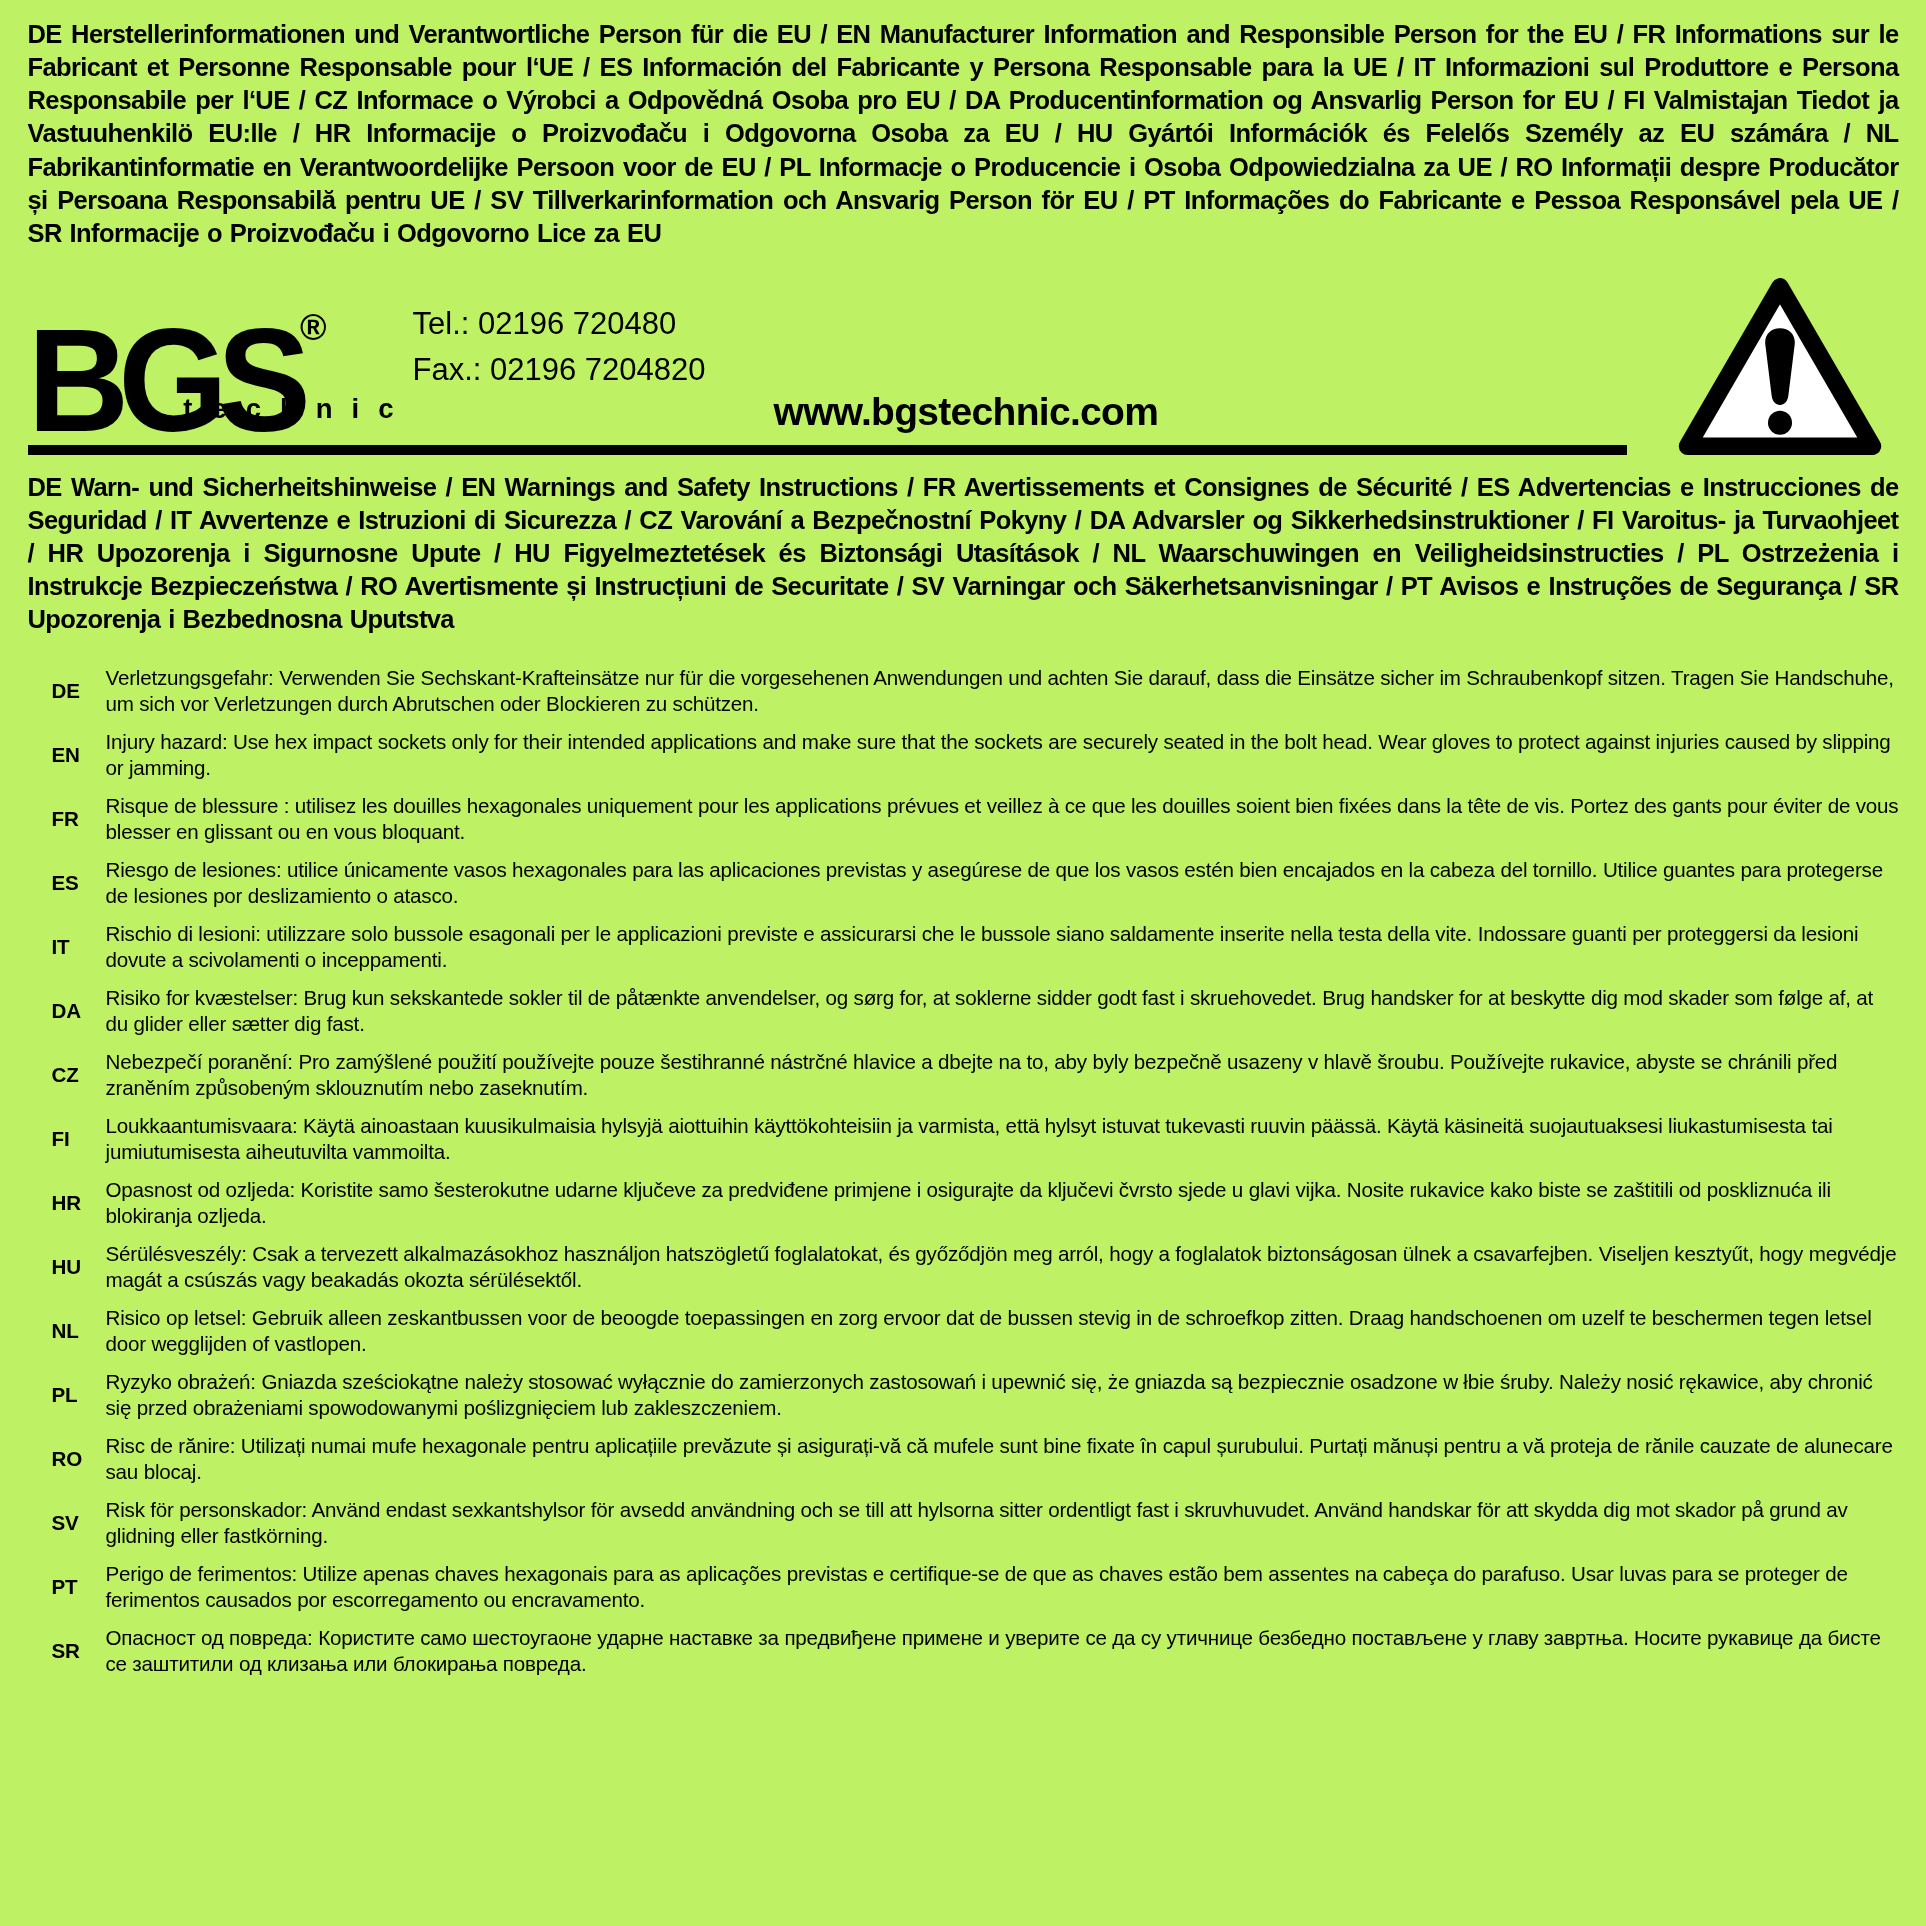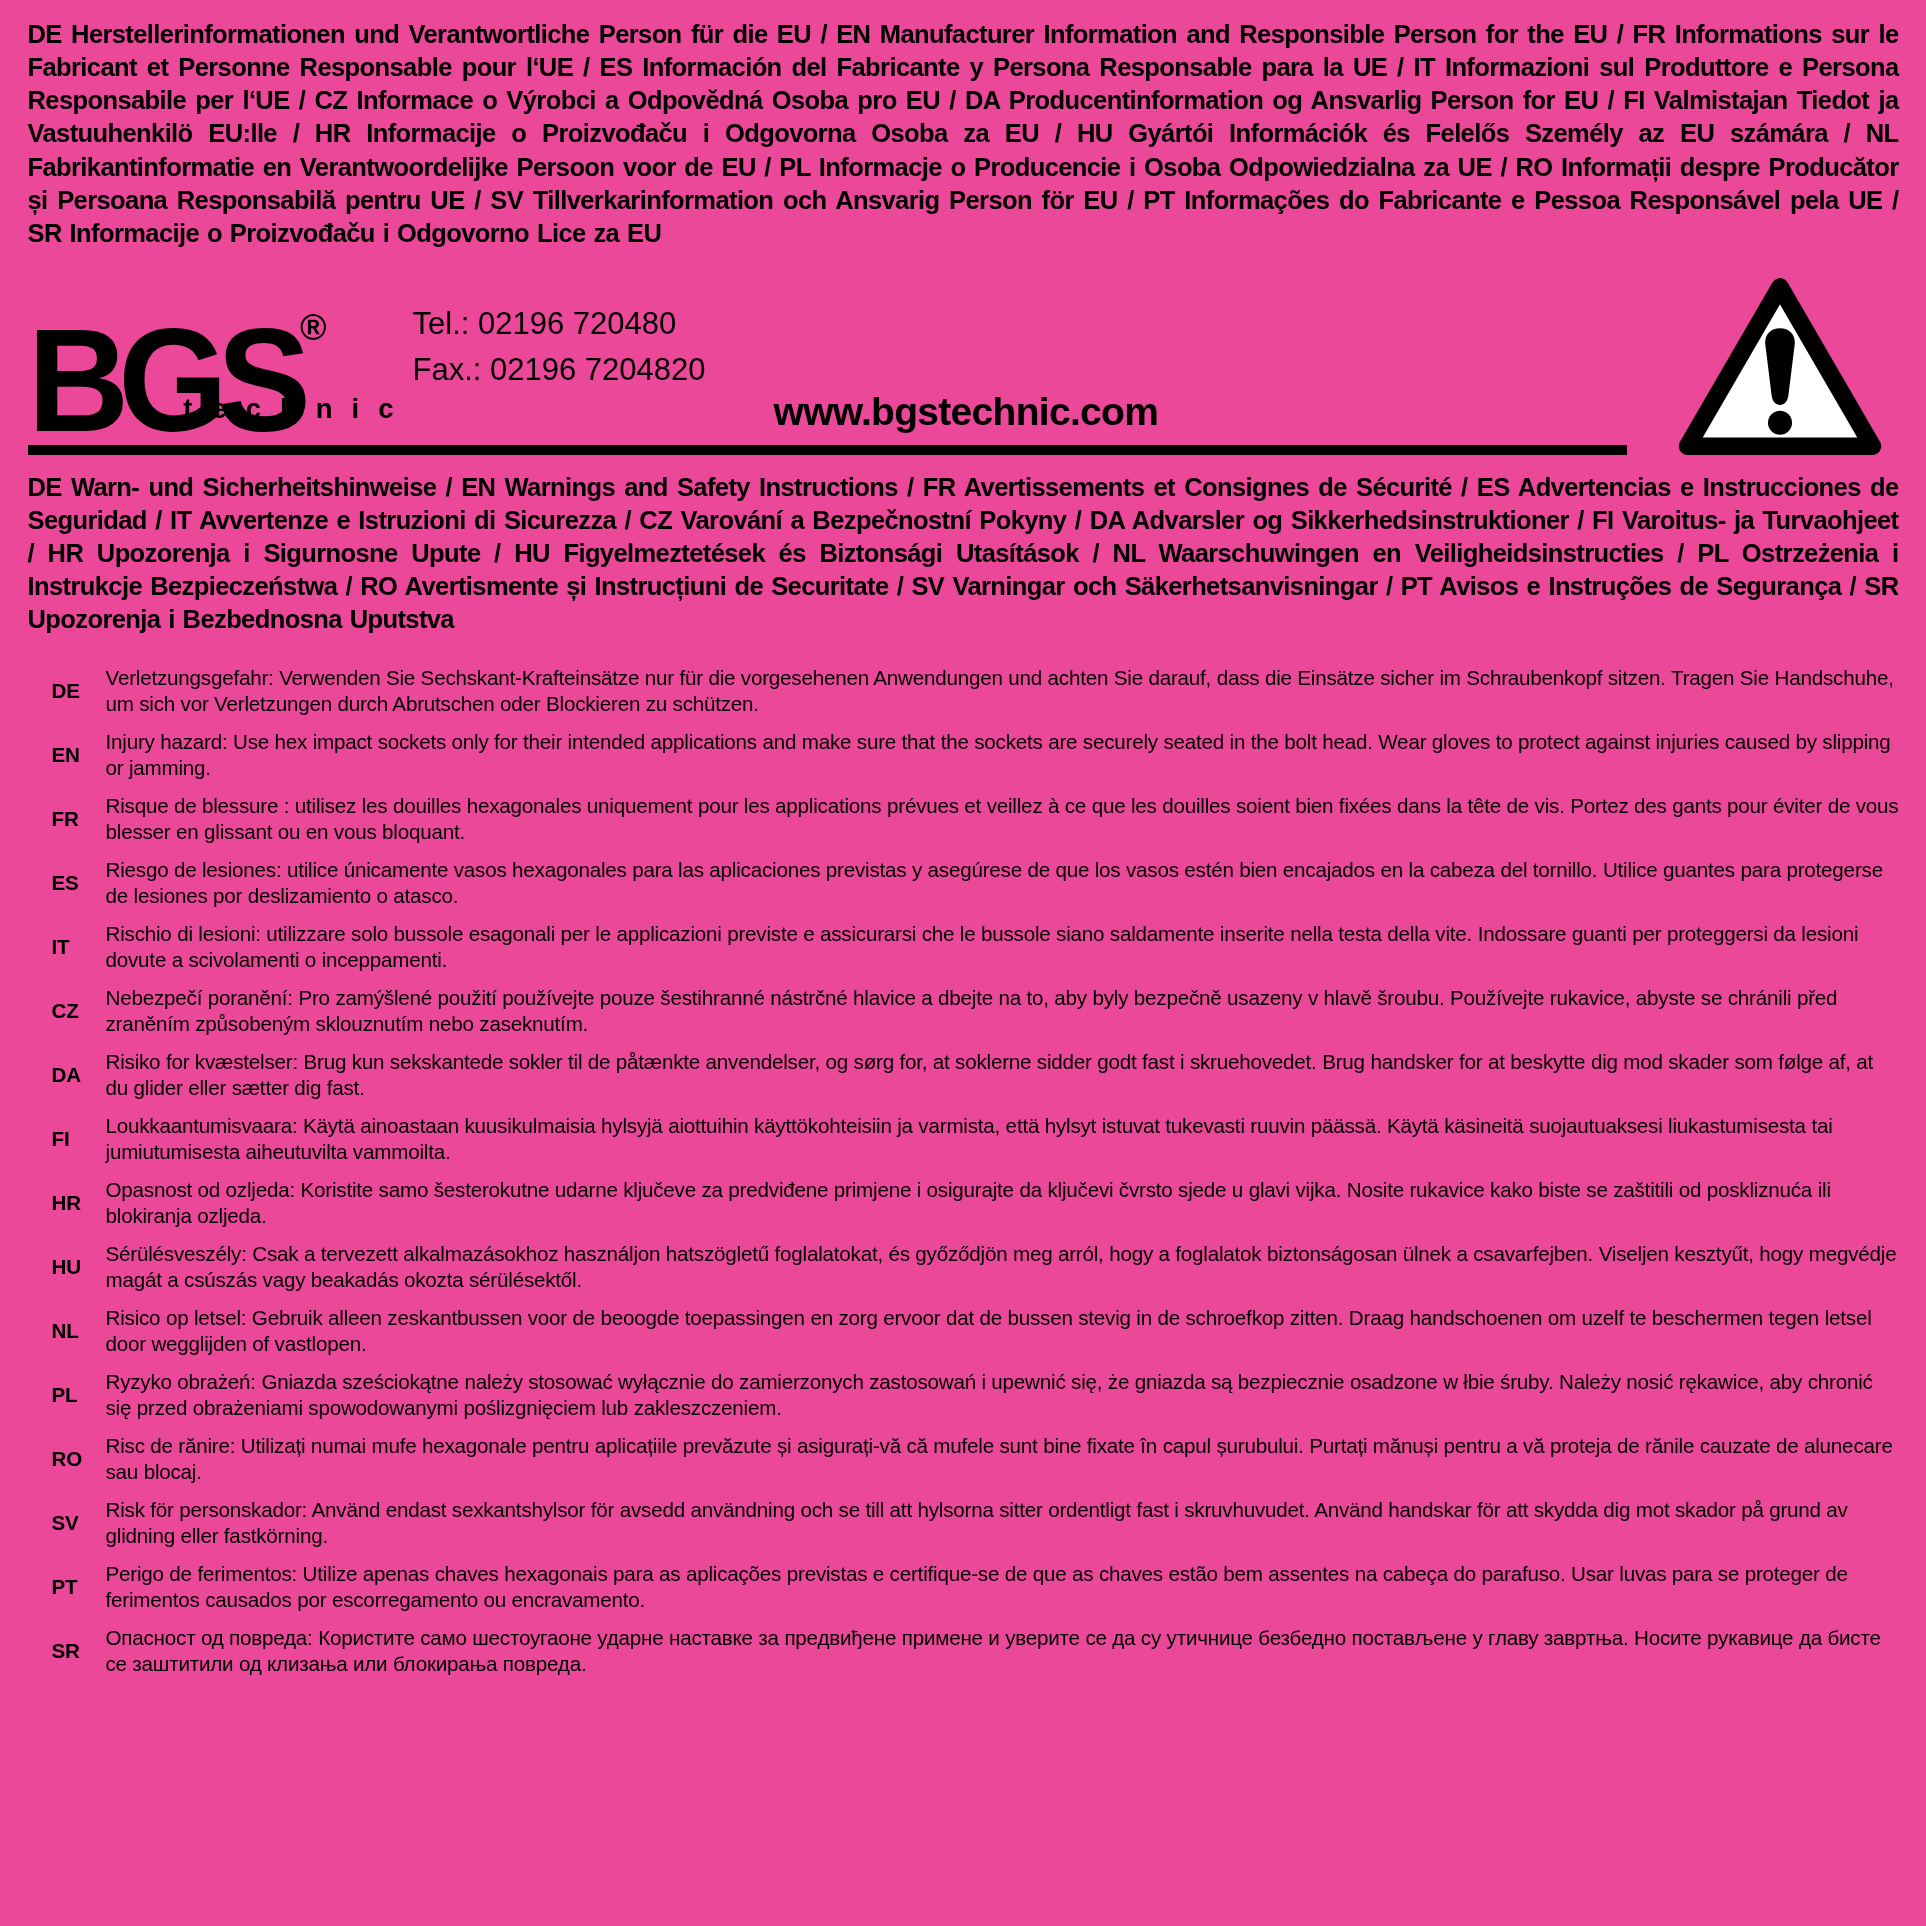--- a/index.html
+++ b/index.html
@@ -2,21 +2,21 @@
 <html style="font-size:11px"><head>
 <meta charset="utf-8">
 <style>
   html, body { margin: 0; padding: 0; background: #ffffff; }
   .page {
     position: relative;
     width: 1926px;
     height: 1926px;
     box-sizing: border-box;
     padding: 18px 27.5px 0 27.5px;
-    background: #ec4899;
+    background: #bef264;
     color: #000000;
     font-family: "Liberation Sans", sans-serif;
   }
   
   .top-header {
     font-size: 25.5px;
     font-weight: bold;
     line-height: 1.30;
     letter-spacing: -0.6px;
     text-align: justify;
@@ -173,28 +173,28 @@
     </li>
     <li class="warning-item">
       <span class="warning-lang">ES</span>
       <span class="warning-text">Riesgo de lesiones: utilice únicamente vasos hexagonales para las aplicaciones previstas y asegúrese de que los vasos estén bien encajados en la cabeza del tornillo. Utilice guantes para protegerse de lesiones por deslizamiento o atasco.</span>
     </li>
     <li class="warning-item">
       <span class="warning-lang">IT</span>
       <span class="warning-text">Rischio di lesioni: utilizzare solo bussole esagonali per le applicazioni previste e assicurarsi che le bussole siano saldamente inserite nella testa della vite. Indossare guanti per proteggersi da lesioni dovute a scivolamenti o inceppamenti.</span>
     </li>
     <li class="warning-item">
+      <span class="warning-lang">DA</span>
+      <span class="warning-text">Risiko for kvæstelser: Brug kun sekskantede sokler til de påtænkte anvendelser, og sørg for, at soklerne sidder godt fast i skruehovedet. Brug handsker for at beskytte dig mod skader som følge af, at du glider eller sætter dig fast.</span>
+    </li>
+    <li class="warning-item">
       <span class="warning-lang">CZ</span>
       <span class="warning-text">Nebezpečí poranění: Pro zamýšlené použití používejte pouze šestihranné nástrčné hlavice a dbejte na to, aby byly bezpečně usazeny v hlavě šroubu. Používejte rukavice, abyste se chránili před zraněním způsobeným sklouznutím nebo zaseknutím.</span>
     </li>
     <li class="warning-item">
-      <span class="warning-lang">DA</span>
-      <span class="warning-text">Risiko for kvæstelser: Brug kun sekskantede sokler til de påtænkte anvendelser, og sørg for, at soklerne sidder godt fast i skruehovedet. Brug handsker for at beskytte dig mod skader som følge af, at du glider eller sætter dig fast.</span>
-    </li>
-    <li class="warning-item">
       <span class="warning-lang">FI</span>
       <span class="warning-text">Loukkaantumisvaara: Käytä ainoastaan kuusikulmaisia hylsyjä aiottuihin käyttökohteisiin ja varmista, että hylsyt istuvat tukevasti ruuvin päässä. Käytä käsineitä suojautuaksesi liukastumisesta tai jumiutumisesta aiheutuvilta vammoilta.</span>
     </li>
     <li class="warning-item">
       <span class="warning-lang">HR</span>
       <span class="warning-text">Opasnost od ozljeda: Koristite samo šesterokutne udarne ključeve za predviđene primjene i osigurajte da ključevi čvrsto sjede u glavi vijka. Nosite rukavice kako biste se zaštitili od poskliznuća ili blokiranja ozljeda.</span>
     </li>
     <li class="warning-item">
       <span class="warning-lang">HU</span>
       <span class="warning-text">Sérülésveszély: Csak a tervezett alkalmazásokhoz használjon hatszögletű foglalatokat, és győződjön meg arról, hogy a foglalatok biztonságosan ülnek a csavarfejben. Viseljen kesztyűt, hogy megvédje magát a csúszás vagy beakadás okozta sérülésektől.</span>

